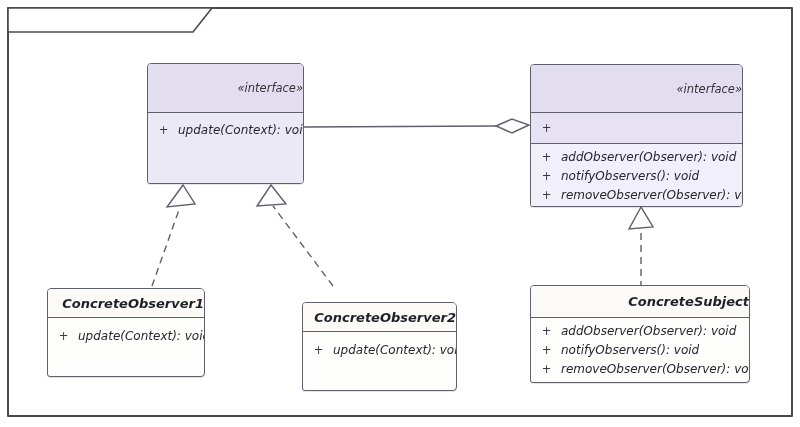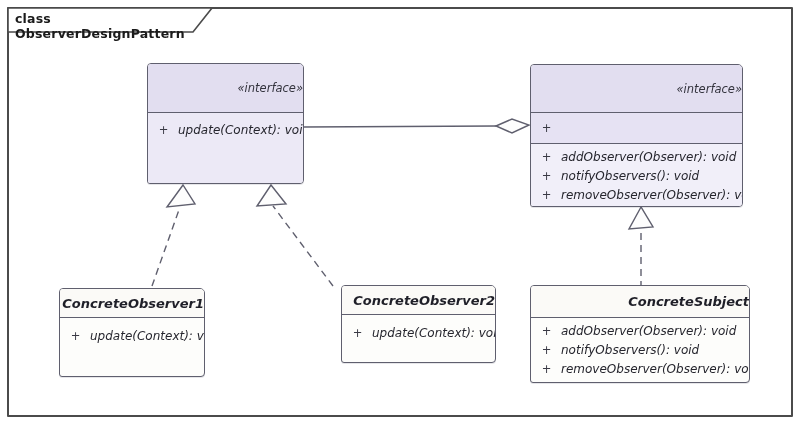--- a/index.html
+++ b/index.html
@@ -39,39 +39,38 @@
   .member-row .vis{width:13px;margin-left:9px;text-align:center;font-style:normal;font-size:11.5px;color:#3a3a45;flex:0 0 auto;}
   .member-row .sig{margin-left:8px;}
   
   #box-observer{left:147px;top:63px;width:157px;height:121px;}
   #box-observer .uml-head{height:49px;background:#e2def0;}
   #box-observer .compartment{height:70px;background:#ece9f6;padding-top:8px;}
   #box-subject{left:530px;top:64px;width:213px;height:143px;}
   #box-subject .uml-head{height:48px;background:#e2def0;}
   #box-subject .attrs{height:30px;background:#e6e2f3;border-bottom:1.4px solid #5f5f6e;display:flex;align-items:center;}
   #box-subject .methods{background:#f1eff9;padding-top:4px;height:60px;}
-  #box-co1{left:47px;top:288px;width:146px;height:89px;margin-left:12px;}
-  #box-co2{left:302px;top:285px;width:155px;height:78px;margin-left:39px;}
+  #box-co1{left:47px;top:288px;width:158px;height:89px;}
+  #box-co2{left:302px;top:302px;width:155px;height:89px;}
   .concrete .uml-head{height:29px;background:#fbfaf7;}
   .concrete .compartment{background:#fdfdfb;padding-top:9px;}
   #box-cs{left:530px;top:285px;width:220px;height:98px;}
   #box-cs .uml-head{height:32px;}
   #box-cs .compartment{padding-top:4px;}
 </style>
 </head>
 <body>
 
 <div id="stage">
 
   <div class="frame"></div>
 
   <svg class="frame-tab-shape" width="240" height="40">
     <polygon points="8,8 212,8 193,32 8,32" fill="#ffffff" stroke="#4b4b4b" stroke-width="1.6"></polygon>
   </svg>
-  <div class="frame-tab-label">class ObserverDesignPattern</div>
 
   <svg class="connectors" width="800" height="427">
 
     <g>
       <line x1="304" y1="127" x2="496" y2="126" stroke="#5f5f6e" stroke-width="1.4"></line>
       <polygon points="496,126 512,119 529,125 512,133" fill="#fdfdfd" stroke="#5f5f6e" stroke-width="1.4"></polygon>
     </g>
 
     <g>
       <line x1="152" y1="286" x2="180" y2="207" stroke="#5f5f6e" stroke-width="1.4" stroke-dasharray="7 5"></line>

